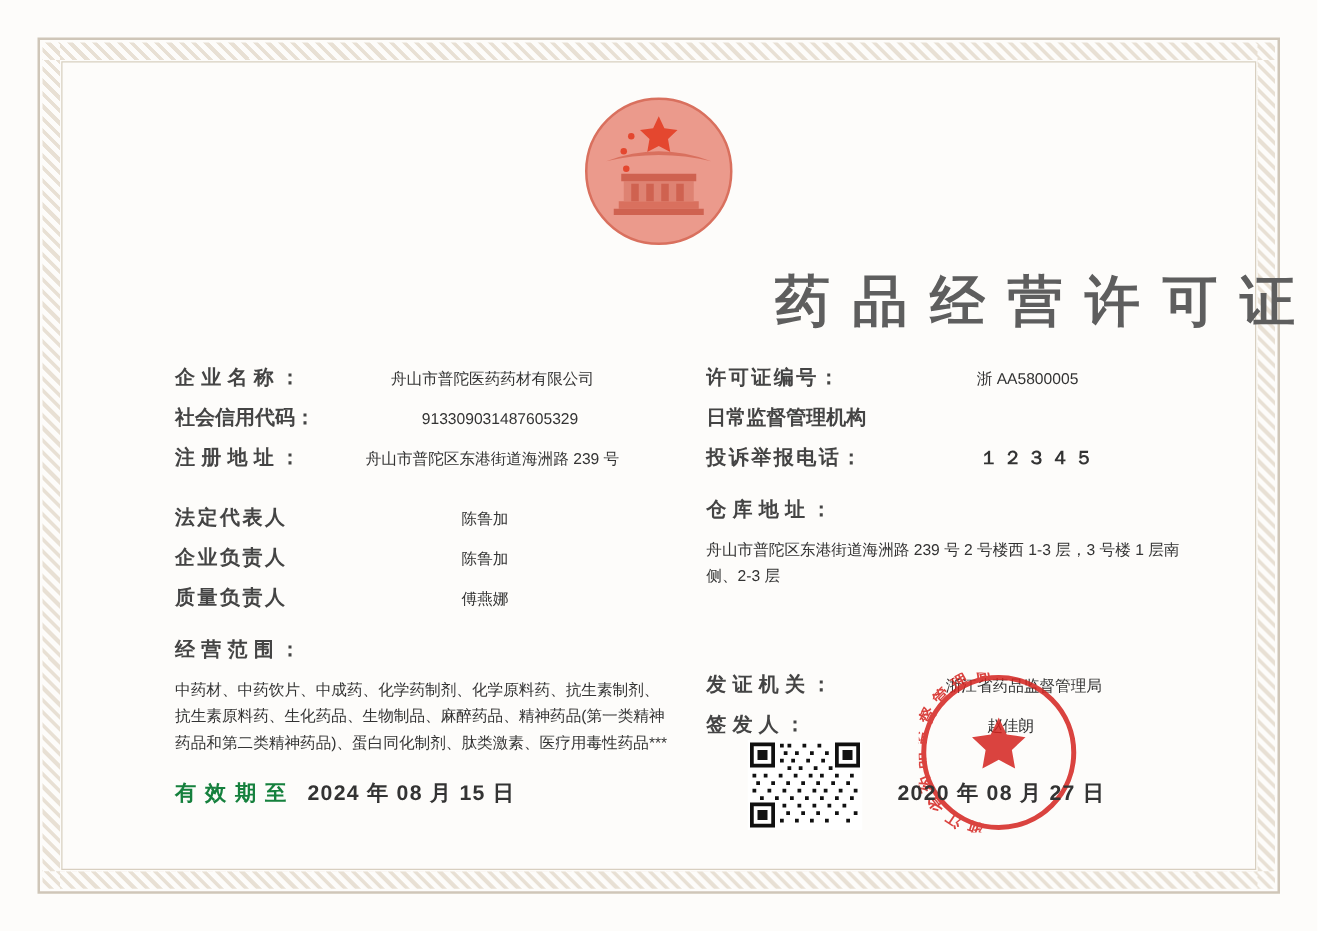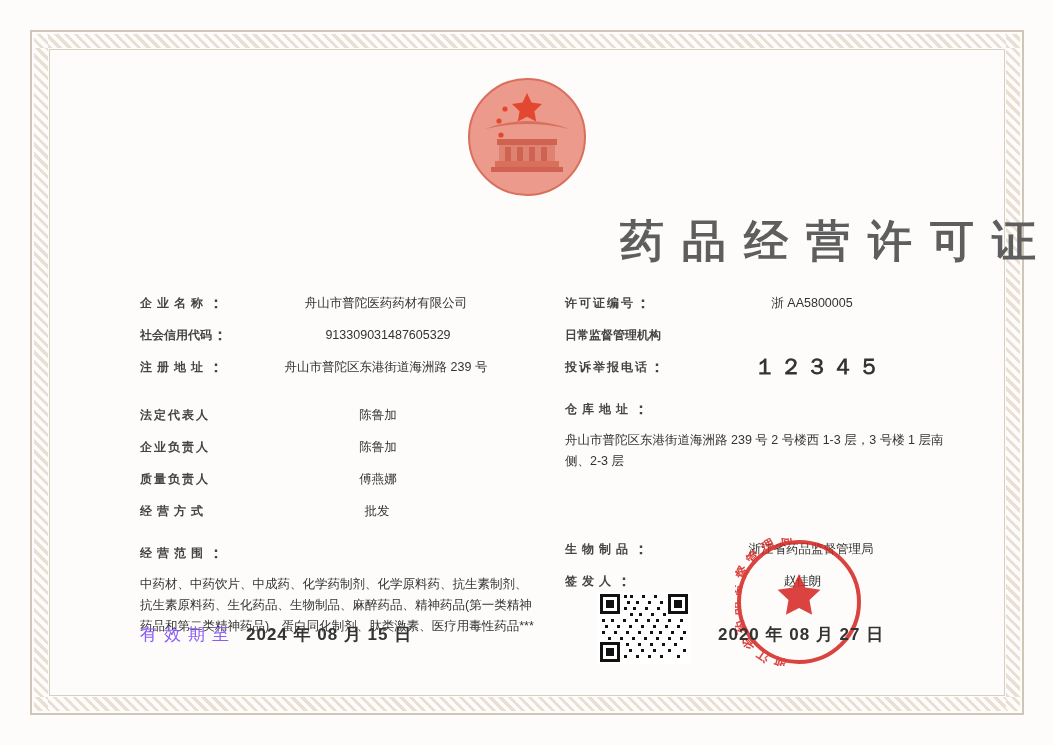--- a/index.html
+++ b/index.html
@@ -102,21 +102,21 @@
     top: 292px;
     width: 400px;
   }
 
   .field-row {
     display: flex;
     align-items: flex-start;
     margin-bottom: 10px;
   }
   .field-label {
-    font-size: 12px;
+    font-size: 16px;
     font-weight: bold;
     color: #444;
     white-space: nowrap;
     flex: 0 0 auto;
     line-height: 22px;
   }
   .field-label.sp5 { letter-spacing: 5px; }
   .field-label.sp2 { letter-spacing: 2px; }
   .field-label.sp0 { letter-spacing: 0px; }
   .field-colon {
@@ -129,21 +129,21 @@
   .field-value {
     font-size: 12.5px;
     color: #333;
     line-height: 22px;
     padding-left: 6px;
     flex: 1 1 auto;
     word-break: break-all;
     text-align: center;
   }
   .field-value.big {
-    font-size: 22px;
+    font-size: 15px;
     letter-spacing: 4px;
     font-weight: bold;
     color: #333;
   }
 
   .gap-lg { height: 16px; }
   .gap-md { height: 10px; }
 
   
   .scope-text {
@@ -166,23 +166,23 @@
   
   .validity {
     position: absolute;
     left: 140px;
     top: 623px;
     display: flex;
     align-items: baseline;
   }
   .validity .lbl {
     font-size: 17px;
-    font-weight: normal;
+    font-weight: bold;
     letter-spacing: 7px;
-    color: #8b5cf6;
+    color: #15803d;
   }
   .validity .val {
     font-size: 17px;
     font-weight: bold;
     color: #333;
     margin-left: 10px;
     letter-spacing: 1px;
     text-align: right;
   }
 
@@ -291,24 +291,20 @@
     <div class="field-row">
       <span class="field-label sp2">企业负责人</span>
       <span class="field-value">陈鲁加</span>
     </div>
 
     <div class="field-row">
       <span class="field-label sp2">质量负责人</span>
       <span class="field-value">傅燕娜</span>
     </div>
 
-    <div class="field-row">
-      <span class="field-label sp5">经营方式</span>
-      <span class="field-value">批发</span>
-    </div>
 
     <div class="gap-md"></div>
 
     <div class="field-row">
       <span class="field-label sp5">经营范围</span>
       <span class="field-colon">：</span>
     </div>
     <div class="scope-text">中药材、中药饮片、中成药、化学药制剂、化学原料药、抗生素制剂、抗生素原料药、生化药品、生物制品、麻醉药品、精神药品(第一类精神药品和第二类精神药品)、蛋白同化制剂、肽类激素、医疗用毒性药品***</div>
   </div>
 
@@ -334,21 +330,21 @@
 
     <div class="field-row">
       <span class="field-label sp5">仓库地址</span>
       <span class="field-colon">：</span>
     </div>
     <div class="warehouse-text">舟山市普陀区东港街道海洲路 239 号 2 号楼西 1-3 层，3 号楼 1 层南侧、2-3 层</div>
 
     <div style="height:66px"></div>
 
     <div class="field-row">
-      <span class="field-label sp5">生物制品</span>
+      <span class="field-label sp5">发证机关</span>
       <span class="field-colon">：</span>
       <span class="field-value">浙江省药品监督管理局</span>
     </div>
 
     <div class="field-row">
       <span class="field-label sp5">签发人</span>
       <span class="field-colon">：</span>
       <span class="field-value">赵佳朗</span>
     </div>
   </div>

